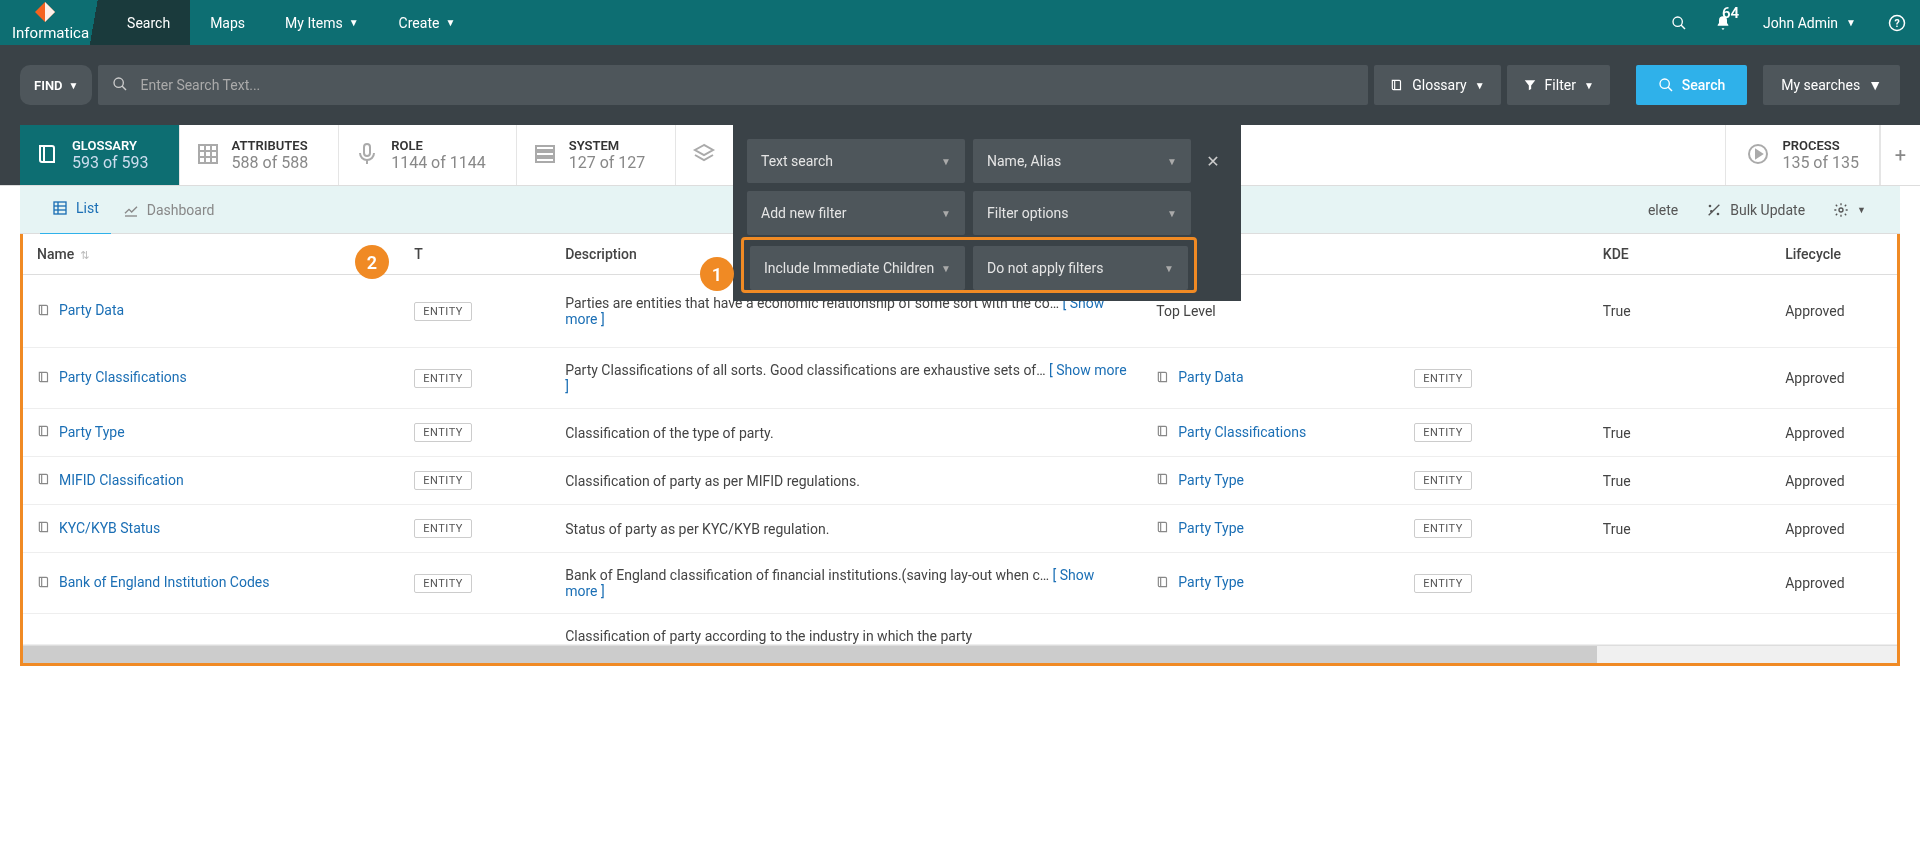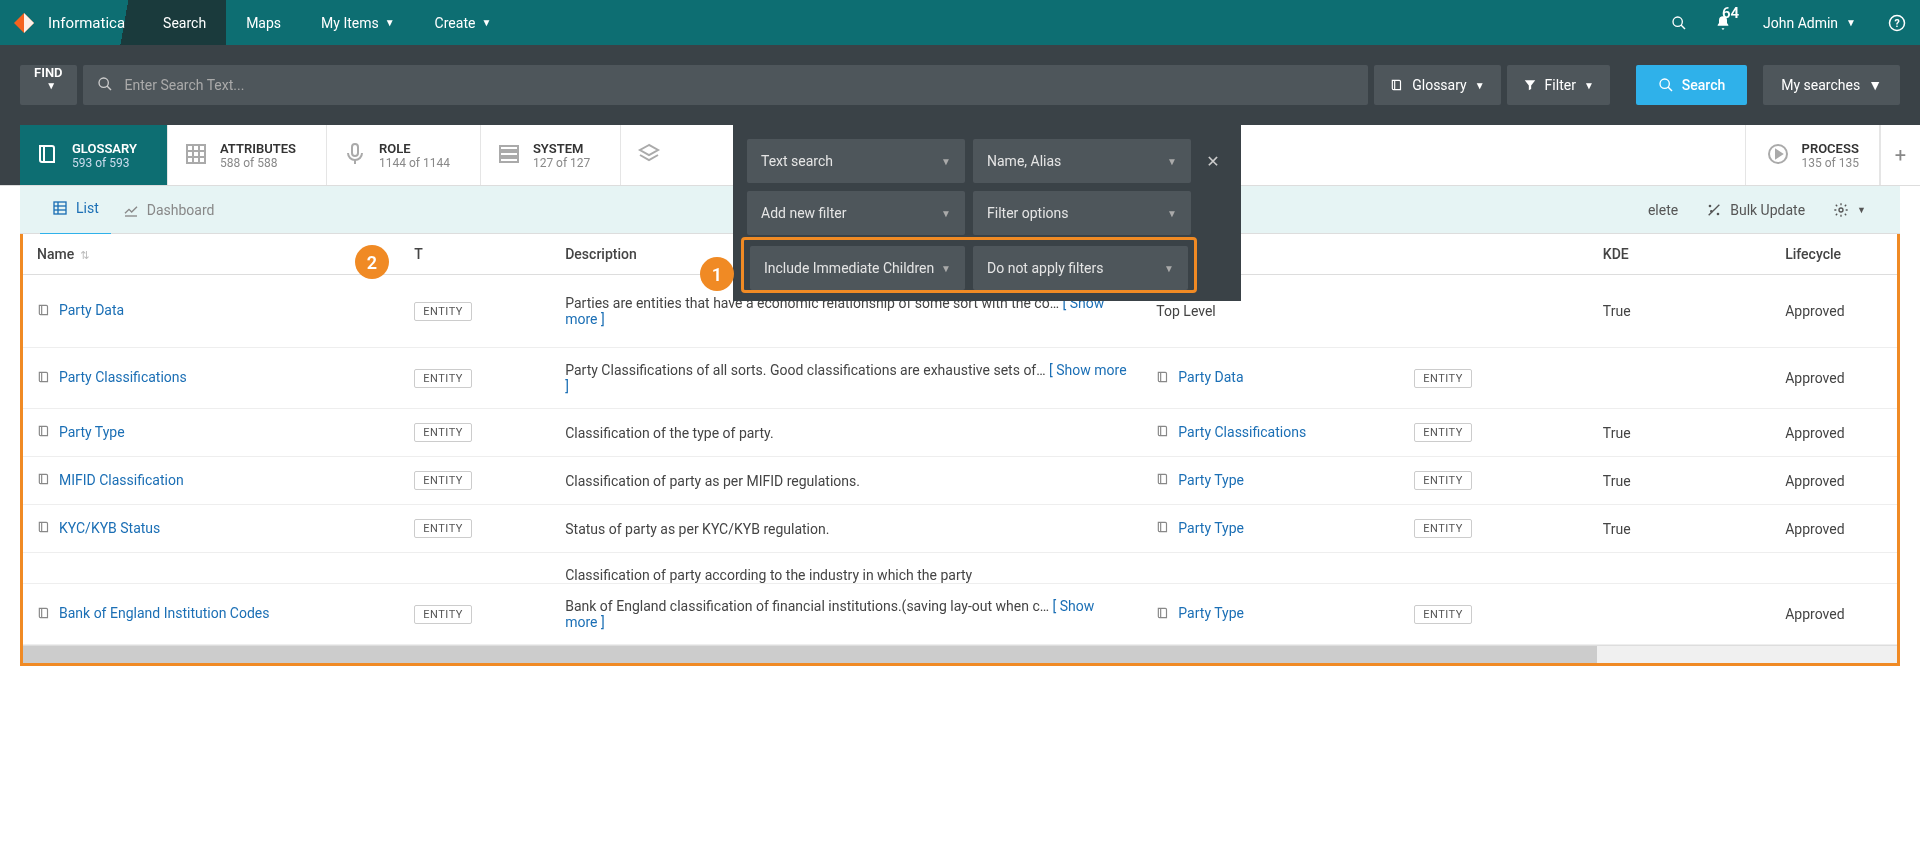--- a/index.html
+++ b/index.html
@@ -1,53 +1,53 @@
 <!DOCTYPE html>
 <html><head>
 <meta charset="utf-8">
 <style>
 * { margin: 0; padding: 0; box-sizing: border-box; font-family: -apple-system, BlinkMacSystemFont, "Segoe UI", Roboto, Arial, sans-serif; }
 body { background: #fff; font-size: 14px; color: #333; overflow-x: hidden; }
 
 
 .topnav { background: #0d6e72; height: 45px; display: flex; align-items: center; color: #fff; }
-.logo-area { display: flex; align-items: center; padding: 0 18px 0 12px; height: 100%; background: linear-gradient(100deg, #0d6e72 0%, #0d6e72 85%, #1a3a3c 85%, #1a3a3c 100%); }
+.logo-area { display: flex; align-items: center; padding: 0 18px 0 12px; height: 100%; background: linear-gradient(100deg, #0d6e72 0%, #0d6e72 85%, #1a3a3c 85%, #1a3a3c 100%); flex-direction: column; }
 .logo { width: 24px; height: 24px; margin-right: 12px; }
 .brand { font-size: 15px; font-weight: 400; }
 .nav-item { padding: 0 20px; height: 45px; display: flex; align-items: center; cursor: pointer; font-size: 14px; }
 .nav-item.active { background: #1a3a3c; }
 .nav-item .chev { margin-left: 6px; font-size: 10px; }
 .nav-spacer { flex: 1; }
 .nav-icon { padding: 0 14px; height: 45px; display: flex; align-items: center; cursor: pointer; position: relative; }
 .notif-badge { position: absolute; top: 4px; right: 6px; font-size: 15px; font-weight: 600; color: #fff; }
 .user-area { padding: 0 18px; display: flex; align-items: center; cursor: pointer; }
 .user-area .chev { margin-left: 8px; font-size: 10px; }
 
 
 .searchbar { background: #3a4247; height: 80px; display: flex; align-items: center; padding: 0 20px; gap: 6px; }
-.find-btn { background: #4e565b; color: #fff; padding: 0 14px; height: 40px; display: flex; align-items: center; border-radius: 2px; cursor: pointer; font-weight: 600; font-size: 13px; flex-direction: column; }
+.find-btn { background: #4e565b; color: #fff; padding: 0 14px; height: 40px; display: flex; align-items: center; border-radius: 10px; cursor: pointer; font-weight: 600; font-size: 13px; }
 .find-btn .chev { margin-left: 6px; font-size: 10px; }
 .search-input-wrap { flex: 1; background: #4e565b; height: 40px; display: flex; align-items: center; padding: 0 14px; border-radius: 2px; }
 .search-input-wrap .sicon { color: #ccc; margin-right: 12px; }
 .search-input { background: transparent; border: none; outline: none; color: #fff; font-size: 14px; width: 100%; }
 .search-input::placeholder { color: #aaa; }
 .pill-btn { background: #4e565b; color: #fff; height: 40px; padding: 0 16px; display: flex; align-items: center; border-radius: 2px; cursor: pointer; font-size: 14px; gap: 8px; }
 .pill-btn .chev { font-size: 10px; }
 .search-btn { background: #2fb1ea; color: #fff; height: 40px; padding: 0 22px; display: flex; align-items: center; border-radius: 2px; cursor: pointer; font-weight: 500; gap: 8px; margin-left: 20px; }
 .mysearches-btn { background: #4e565b; color: #fff; height: 40px; padding: 0 18px; display: flex; align-items: center; border-radius: 2px; cursor: pointer; gap: 8px; margin-left: 10px; }
 
 
 .cattabs { background: #fff; display: flex; align-items: stretch; border-bottom: 1px solid #ddd; position: relative; }
 .cattab { display: flex; align-items: center; padding: 0 30px 0 16px; height: 60px; border-right: 1px solid #e5e5e5; cursor: pointer; gap: 12px; }
 .cattab.active { background: #0d6e72; color: #fff; }
 .cattab .caticon { color: #aaa; }
 .cattab.active .caticon { color: #fff; }
 .cattab .catlabels { display: flex; flex-direction: column; }
 .cattab .cattitle { font-weight: 600; font-size: 13px; }
-.cattab .catcount { font-size: 12px; color: #888; }
+.cattab .catcount { font-size: 16px; color: #888; }
 .cattab.active .catcount { color: #cde; }
 .cattab-spacer { flex: 1; }
 .cattab.last { border-left: 1px solid #e5e5e5; padding: 8px 20px; }
 .addtab { width: 40px; display: flex; align-items: center; justify-content: center; border-left: 1px solid #e5e5e5; color: #888; cursor: pointer; font-size: 20px; }
 
 
 .filter-panel { position: absolute; top: 0; left: 733px; background: #3a4247; padding: 14px; display: grid; grid-template-columns: 218px 218px 28px; grid-auto-rows: 44px; gap: 8px; z-index: 10; }
 .filter-sel { background: #4e565b; color: #e5e5e5; display: flex; align-items: center; justify-content: space-between; padding: 0 14px; border-radius: 2px; cursor: pointer; font-size: 14px; }
 .filter-sel .chev { font-size: 10px; color: #aaa; }
 .filter-close { display: flex; align-items: center; justify-content: center; color: #ccc; cursor: pointer; font-size: 16px; }
@@ -402,40 +402,40 @@
             <td>Status of party as per KYC/KYB regulation.</td>
             <td><span class="cellicon"><svg class="glossary-svg" viewBox="0 0 24 24" fill="none" stroke="#888" stroke-width="2">
                   <path d="M4 4h12a2 2 0 0 1 2 2v14H6a2 2 0 0 1-2-2V4z"></path>
                   <line x1="8" y1="4" x2="8" y2="20"></line>
                 </svg></span><span class="linktxt">Party Type</span></td>
             <td><span class="entity-badge">ENTITY</span></td>
             <td>True</td>
             <td>Approved</td>
           </tr>
           <tr>
+            <td><span class="cellicon"><svg class="glossary-svg" viewBox="0 0 24 24" fill="none" stroke="#888" stroke-width="2">
+                  <path d="M4 4h12a2 2 0 0 1 2 2v14H6a2 2 0 0 1-2-2V4z"></path>
+                  <line x1="8" y1="4" x2="8" y2="20"></line>
+                </svg></span><span class="linktxt">Bank of England Institution Codes</span></td>
+            <td><span class="entity-badge">ENTITY</span></td>
+            <td>Bank of England classification of financial institutions.(saving lay-out when c…   <span class="showmore">[ Show more ]</span></td>
+            <td><span class="cellicon"><svg class="glossary-svg" viewBox="0 0 24 24" fill="none" stroke="#888" stroke-width="2">
+                  <path d="M4 4h12a2 2 0 0 1 2 2v14H6a2 2 0 0 1-2-2V4z"></path>
+                  <line x1="8" y1="4" x2="8" y2="20"></line>
+                </svg></span><span class="linktxt">Party Type</span></td>
+            <td><span class="entity-badge">ENTITY</span></td>
+            <td></td>
+            <td>Approved</td>
+          </tr>
+          <tr>
             <td></td>
             <td></td>
             <td style="padding-bottom:0;color:#444;">Classification of party according to the industry in which the party</td>
             <td></td>
             <td></td>
             <td></td>
             <td></td>
-          </tr>
-          <tr>
-            <td><span class="cellicon"><svg class="glossary-svg" viewBox="0 0 24 24" fill="none" stroke="#888" stroke-width="2">
-                  <path d="M4 4h12a2 2 0 0 1 2 2v14H6a2 2 0 0 1-2-2V4z"></path>
-                  <line x1="8" y1="4" x2="8" y2="20"></line>
-                </svg></span><span class="linktxt">Bank of England Institution Codes</span></td>
-            <td><span class="entity-badge">ENTITY</span></td>
-            <td>Bank of England classification of financial institutions.(saving lay-out when c…   <span class="showmore">[ Show more ]</span></td>
-            <td><span class="cellicon"><svg class="glossary-svg" viewBox="0 0 24 24" fill="none" stroke="#888" stroke-width="2">
-                  <path d="M4 4h12a2 2 0 0 1 2 2v14H6a2 2 0 0 1-2-2V4z"></path>
-                  <line x1="8" y1="4" x2="8" y2="20"></line>
-                </svg></span><span class="linktxt">Party Type</span></td>
-            <td><span class="entity-badge">ENTITY</span></td>
-            <td></td>
-            <td>Approved</td>
           </tr>
         </tbody>
     </table>
   </div>
   <div class="hscroll"></div>
 </div>
 
 </body></html>

